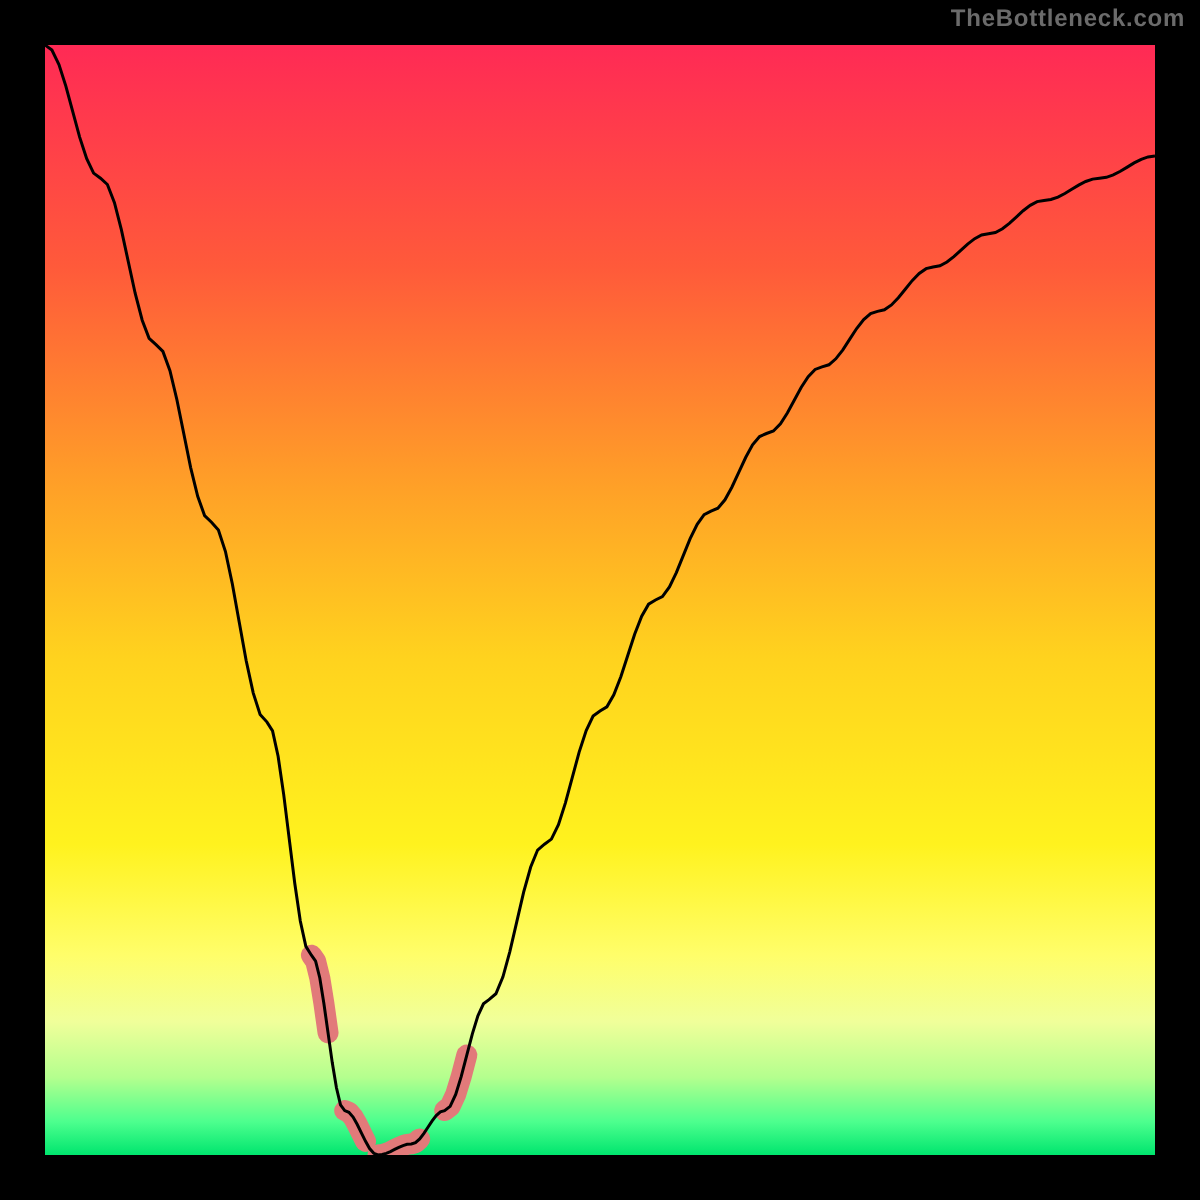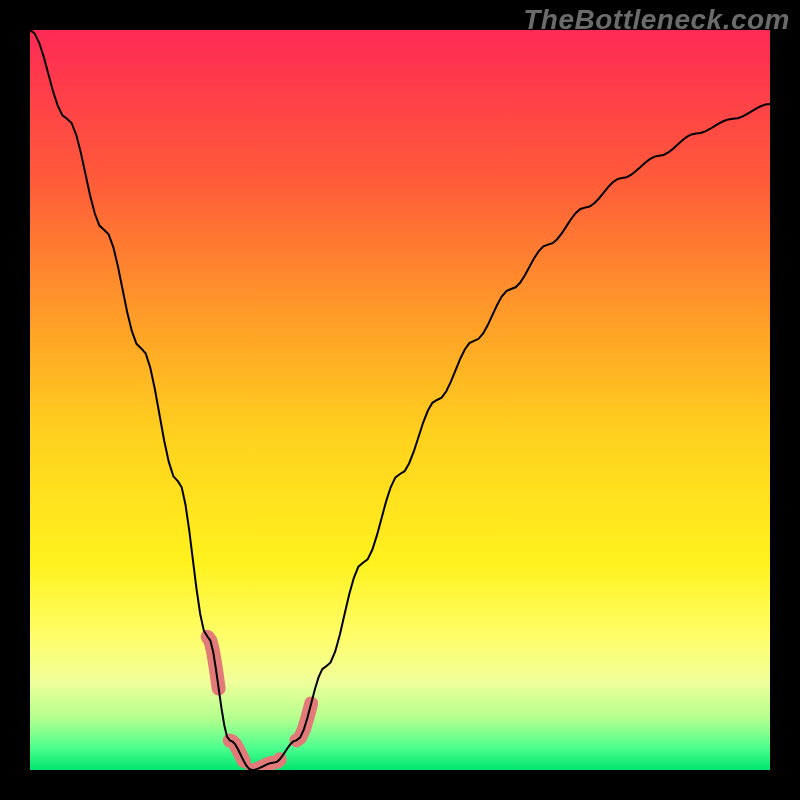--- a/index.html
+++ b/index.html
@@ -25,25 +25,24 @@
   }
   .gradient {
     position: absolute;
     inset: 0;
   }
   .watermark {
     position: absolute;
     right: 10px;
     top: 4px;
     font-family: Arial, Helvetica, sans-serif;
-    font-size: 28px;
+    font-size: 16px;
     font-weight: 700;
     color: #6b6b6b;
     letter-spacing: 0.5px;
-    font-style: italic;
   }
   svg.curve-svg {
     position: absolute;
     inset: 0;
     pointer-events: none;
   }
   .highlight {
     fill: none;
     stroke-linecap: round;
     stroke-linejoin: round;

